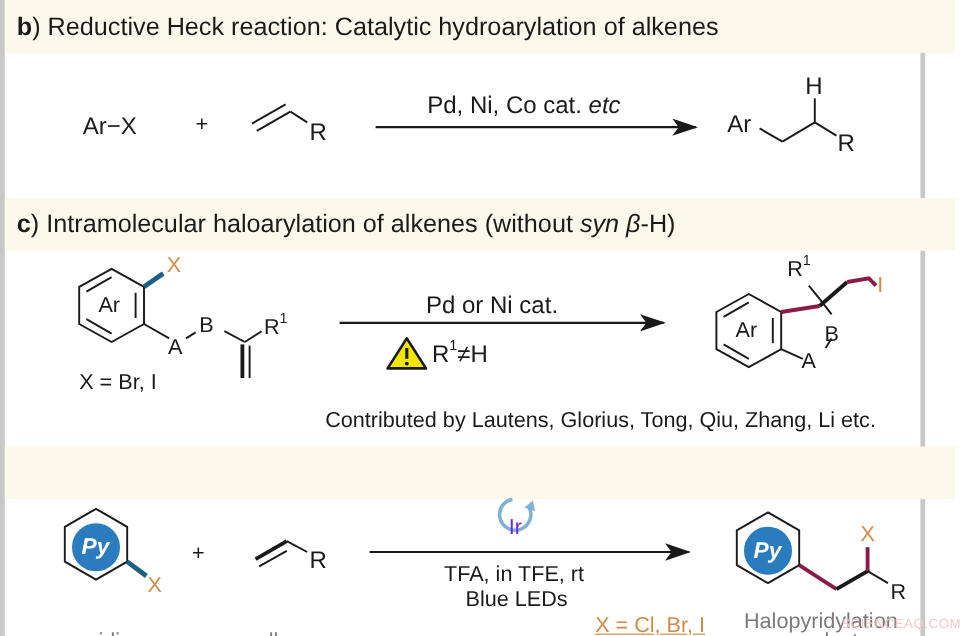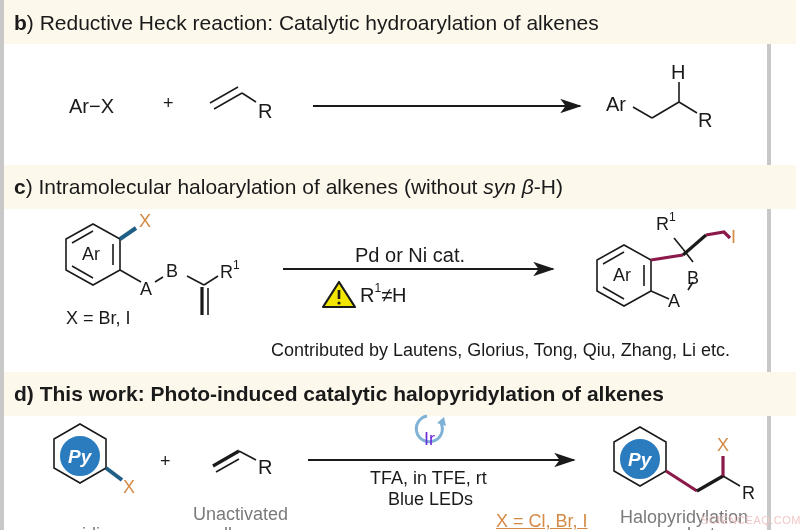--- a/index.html
+++ b/index.html
@@ -31,21 +31,20 @@
   <div class="section-title" style="top:11px;">
     <span class="letter">b</span><span>) Reductive Heck reaction: Catalytic hydroarylation of alkenes</span>
   </div>
 
   <div class="section-header" style="top:165px;height:44px;"></div>
   <div class="section-title" style="top:175px;">
     <span class="letter">c</span><span>) Intramolecular haloarylation of alkenes (without </span><i>syn β</i><span>-H)</span>
   </div>
 
   <div class="section-header" style="top:372px;height:44px;"></div>
-  <div class="section-title bold" style="top:382px;">d) This work: Photo-induced catalytic halopyridylation of alkenes</div>
 
   <svg class="layer" width="800" height="530">
     <defs>
       <marker id="ah" markerWidth="12" markerHeight="8" refX="11" refY="4" orient="auto">
         <path d="M0,0 L12,4 L0,8 L3,4 Z" fill="#1a1a1a"></path>
       </marker>
     </defs>
 
     <g stroke="#1a1a1a" stroke-width="1.6" fill="none">
       <line x1="214" y1="109" x2="242" y2="93"></line>
@@ -121,20 +120,21 @@
     <circle cx="640" cy="459" r="21" fill="#2b7bbf" stroke="#ffffff" stroke-width="2"></circle>
     <line x1="666" y1="471" x2="697" y2="491" stroke="#8b1a4a" stroke-width="3.2"></line>
     <line x1="697" y1="491" x2="723" y2="476" stroke="#1a1a1a" stroke-width="3.2"></line>
     <line x1="723" y1="476" x2="723" y2="456" stroke="#8b1a4a" stroke-width="3.2"></line>
     <line x1="723" y1="476" x2="740" y2="486" stroke="#1a1a1a" stroke-width="1.6"></line>
   </svg>
 
   <span class="txt" style="left:69px;top:96px;">Ar−X</span>
   <span class="txt" style="left:163px;top:94px;font-size:18px;">+</span>
   <span class="txt" style="left:258px;top:101px;">R</span>
+  <span class="txt" style="left:356px;top:78px;"><span>Pd, Ni, Co cat. </span><i>etc</i></span>
   <span class="txt" style="left:606px;top:94px;">Ar</span>
   <span class="txt" style="left:671px;top:62px;">H</span>
   <span class="txt" style="left:698px;top:110px;">R</span>
 
   <span class="txt small" style="left:82px;top:245px;">Ar</span>
   <span class="txt small orange" style="left:139px;top:212px;">X</span>
   <span class="txt small" style="left:140px;top:280px;">A</span>
   <span class="txt small" style="left:166px;top:262px;">B</span>
   <span class="txt small" style="left:220px;top:261px;"><span>R</span><span class="sup">1</span></span>
   <span class="txt small" style="left:66px;top:309px;">X = Br, I</span>
@@ -145,21 +145,20 @@
   <span class="txt small orange" style="left:731px;top:228px;">I</span>
   <span class="txt small" style="left:687px;top:269px;">B</span>
   <span class="txt small" style="left:668px;top:292px;">A</span>
   <span class="txt small" style="left:271px;top:341px;text-align:center;">Contributed by Lautens, Glorius, Tong, Qiu, Zhang, Li etc.</span>
 
   <span class="txt" style="left:68px;top:447px;color:#ffffff;font-weight:bold;font-style:italic;font-size:19px;">Py</span>
   <span class="txt small orange" style="left:123px;top:478px;">X</span>
   <span class="txt small gray" style="left:57px;top:525px;">pyridine</span>
   <span class="txt" style="left:160px;top:452px;font-size:18px;">+</span>
   <span class="txt" style="left:258px;top:457px;">R</span>
-  <span class="txt small gray" style="left:193px;top:505px;">Unactivated</span>
   <span class="txt small gray" style="left:214px;top:525px;">alkene</span>
   <span class="txt small" style="left:424px;top:430px;color:#6d28d9;">Ir</span>
   <span class="txt small" style="left:370px;top:469px;">TFA, in TFE, rt</span>
   <span class="txt small" style="left:388px;top:490px;">Blue LEDs</span>
   <span class="txt small orange" style="left:496px;top:512px;text-decoration:underline;">X = Cl, Br, I</span>
   <span class="txt" style="left:628px;top:450px;color:#ffffff;font-weight:bold;font-style:italic;font-size:19px;">Py</span>
   <span class="txt small orange" style="left:717px;top:436px;">X</span>
   <span class="txt small" style="left:742px;top:484px;">R</span>
   <span class="txt small gray" style="left:620px;top:508px;text-align:center;">Halopyridylation</span>
   <span class="txt small gray" style="left:655px;top:525px;">product</span>

